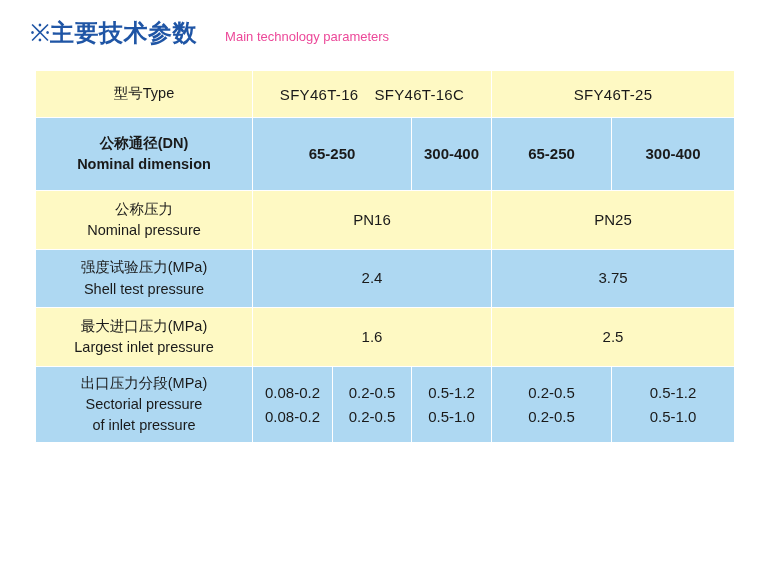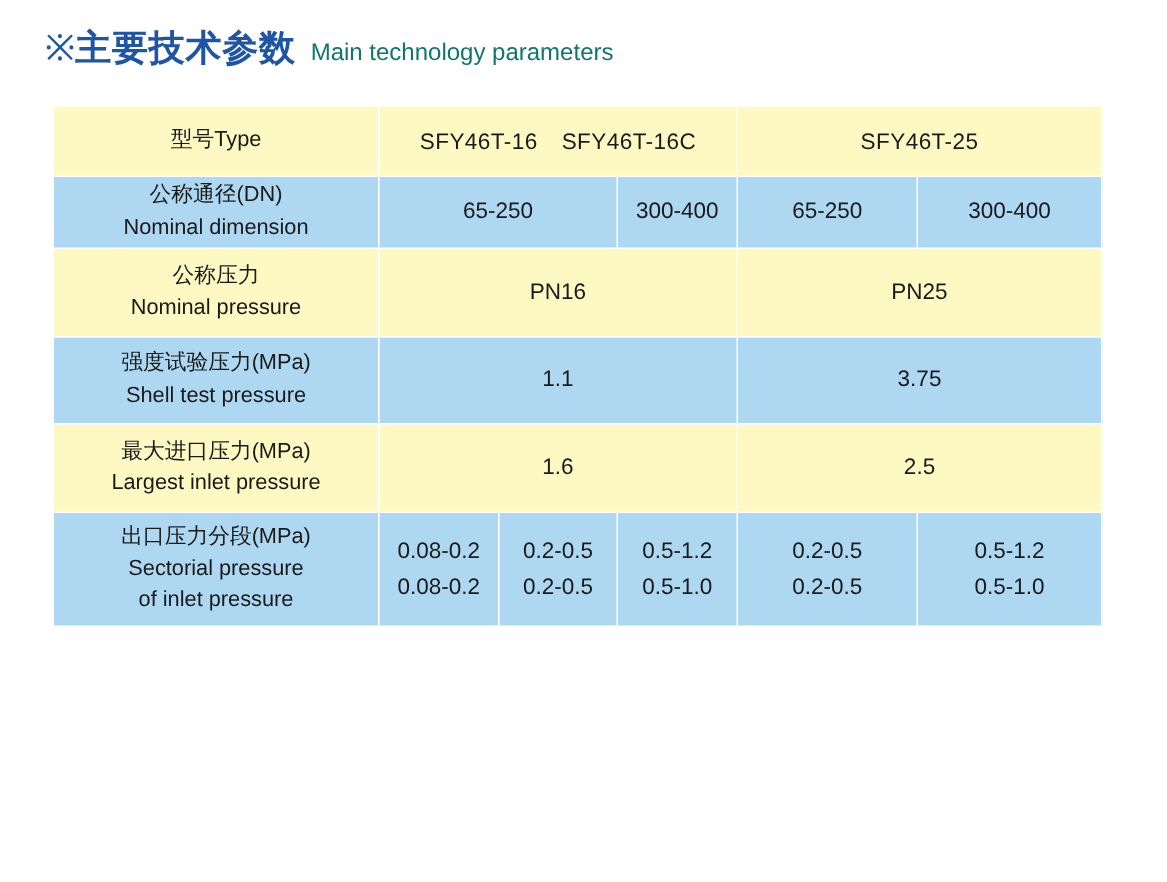--- a/index.html
+++ b/index.html
@@ -29,23 +29,23 @@
     line-height: 1;
   }
   #page-title .cn {
     font-size: 24px;
     font-weight: bold;
     color: #1f55a5;
     letter-spacing: 0.5px;
     line-height: 1;
   }
   #page-title .en {
-    font-size: 16px;
-    color: #0f766e;
-    margin-left: 10px;
+    font-size: 13px;
+    color: #ec4899;
+    margin-left: 28px;
     line-height: 1;
   }
 
   
   #spec-table {
     position: absolute;
     left: 35px;
     top: 70px;
     width: 699px;
     border-collapse: collapse;
@@ -56,21 +56,21 @@
     text-align: center;
     vertical-align: middle;
     color: #1a1a1a;
     padding: 0;
   }
   
   .band-dark  { background: #fef9c3; }
   .band-light { background: #aed8f2; }
 
   .row-h  { height: 47px; }
-  .row-2  { height: 48px; }
+  .row-2  { height: 73px; font-weight: bold; }
   .row-3  { height: 59px; }
   .row-4  { height: 58px; }
   .row-5  { height: 59px; padding-left: 19px; }
   .row-6  { height: 76px; }
 
   .label-cell {
     font-size: 14.5px;
     line-height: 1.45;
     padding: 2px 4px;
   }
@@ -142,21 +142,21 @@
       </td>
       <td class="band-dark val" colspan="3">PN16</td>
       <td class="band-dark val" colspan="2">PN25</td>
     </tr>
 
     <tr class="row-4">
       <td class="band-light label-cell">
         <span class="cn">强度试验压力(MPa)</span>
         <span class="en">Shell test pressure</span>
       </td>
-      <td class="band-light val" colspan="3">1.1</td>
+      <td class="band-light val" colspan="3">2.4</td>
       <td class="band-light val" colspan="2">3.75</td>
     </tr>
 
     <tr class="row-5">
       <td class="band-dark label-cell">
         <span class="cn">最大进口压力(MPa)</span>
         <span class="en">Largest inlet pressure</span>
       </td>
       <td class="band-dark val" colspan="3">1.6</td>
       <td class="band-dark val" colspan="2">2.5</td>

